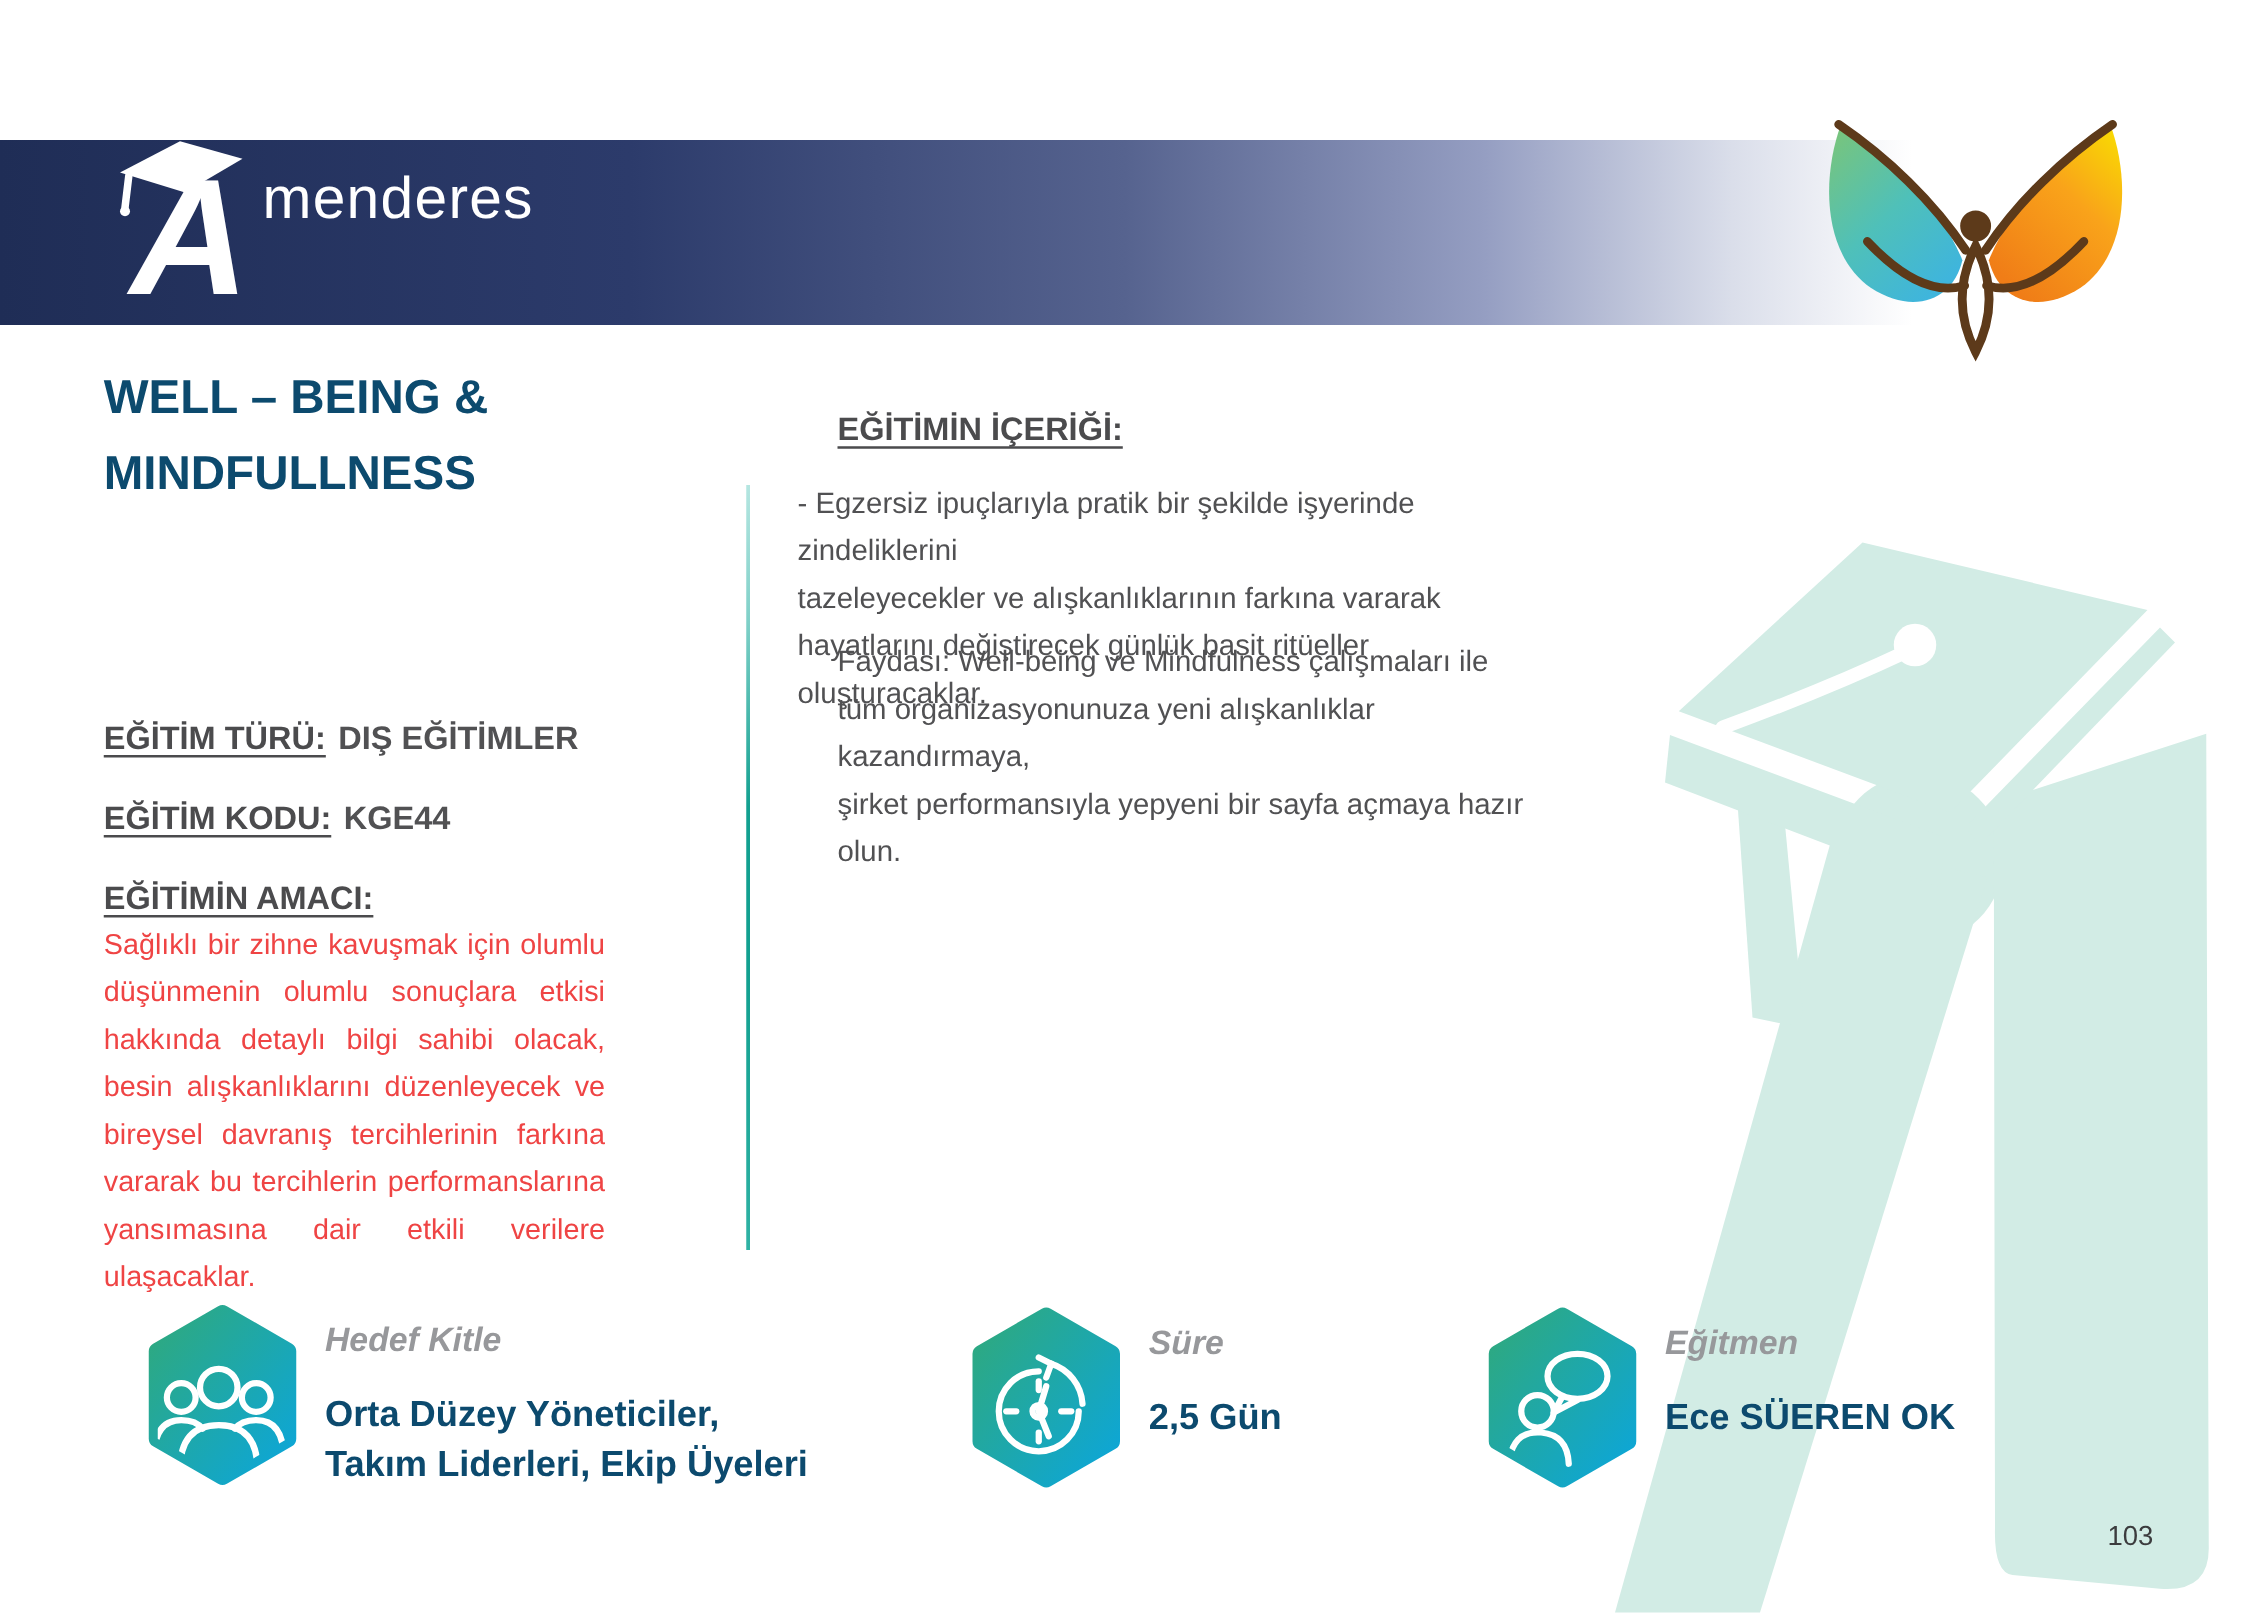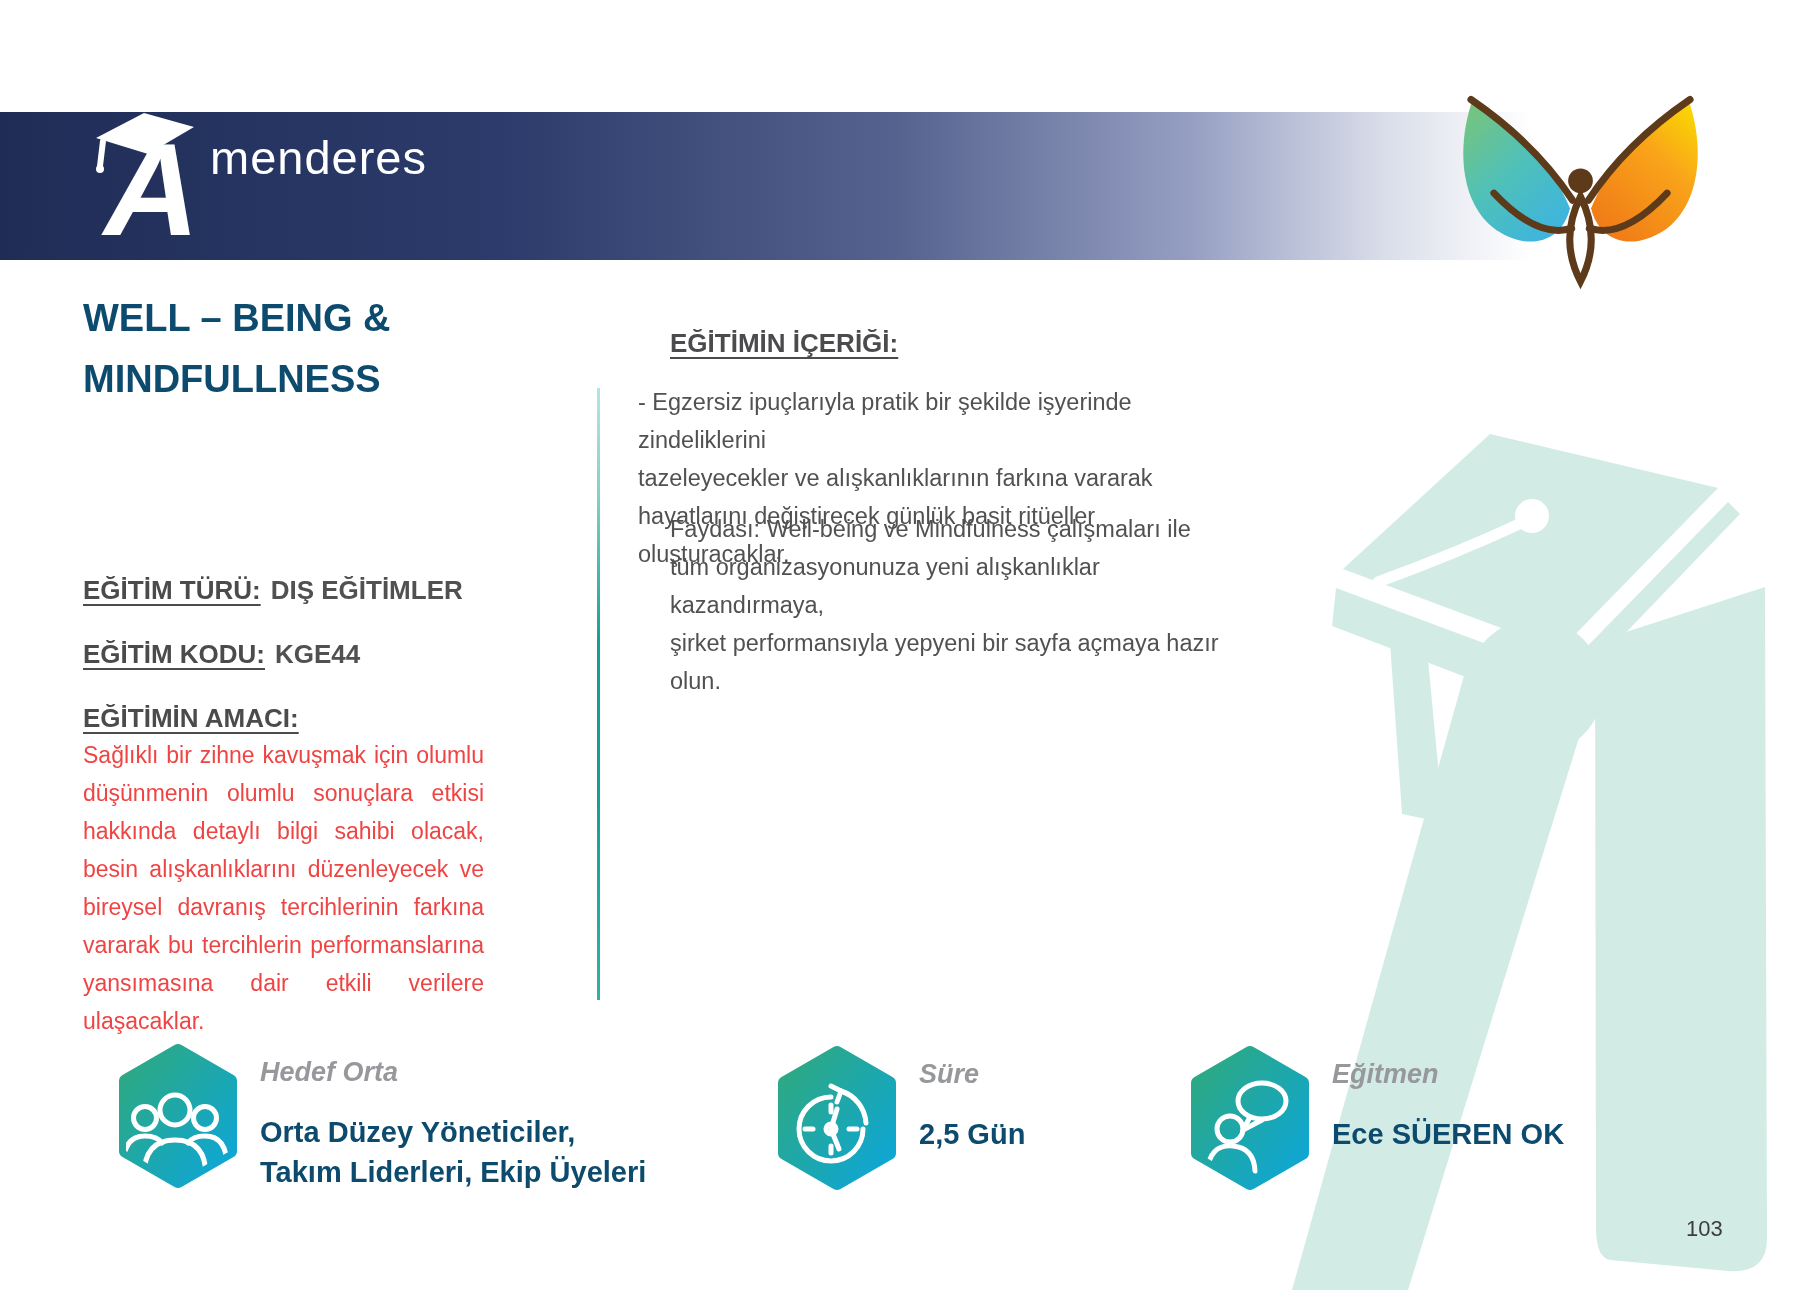--- a/index.html
+++ b/index.html
@@ -160,21 +160,21 @@
       <g clip-path="url(#hc1)" stroke="#ffffff" stroke-width="5" fill="none" stroke-linecap="round">
         <circle cx="57" cy="67" r="15"></circle>
         <circle cx="27" cy="75" r="11.5"></circle>
         <circle cx="87" cy="75" r="11.5"></circle>
         <path d="M 5,124 Q 5,93 27,93 Q 39,93 44,100"></path>
         <path d="M 70,100 Q 75,93 87,93 Q 109,93 109,124"></path>
         <path d="M 26,133 Q 26,97 57,97 Q 88,97 88,133"></path>
       </g>
     </svg>
     <div class="foot-text">
-      <div class="foot-label">Hedef Orta</div>
+      <div class="foot-label">Hedef Kitle</div>
       <div class="foot-value">Orta Düzey Yöneticiler,
 Takım Liderleri, Ekip Üyeleri</div>
     </div>
   </div>
 
   <div class="foot-item fi2">
     <svg width="120" height="146" viewBox="0 0 120 146">
       <defs>
         <linearGradient id="hg2" x1="0" y1="0" x2="1" y2="1">
           <stop offset="0" stop-color="#2fa97d"></stop>

